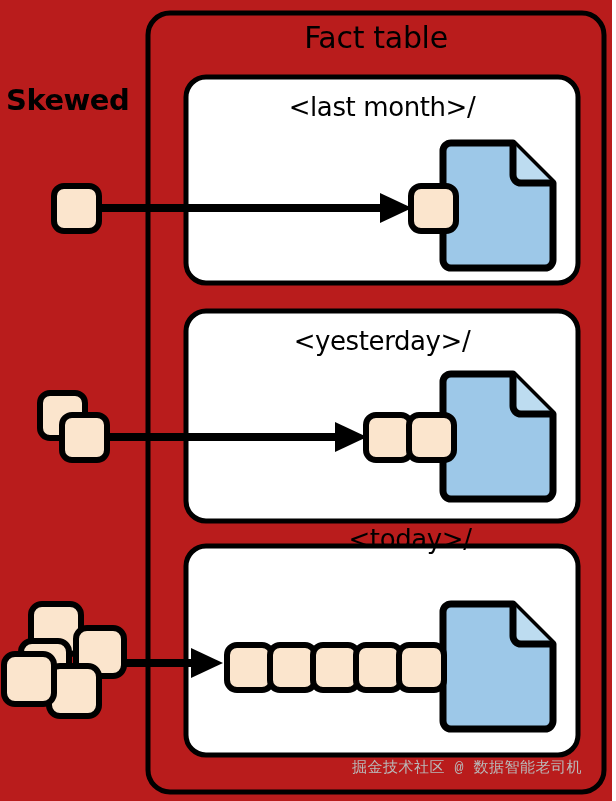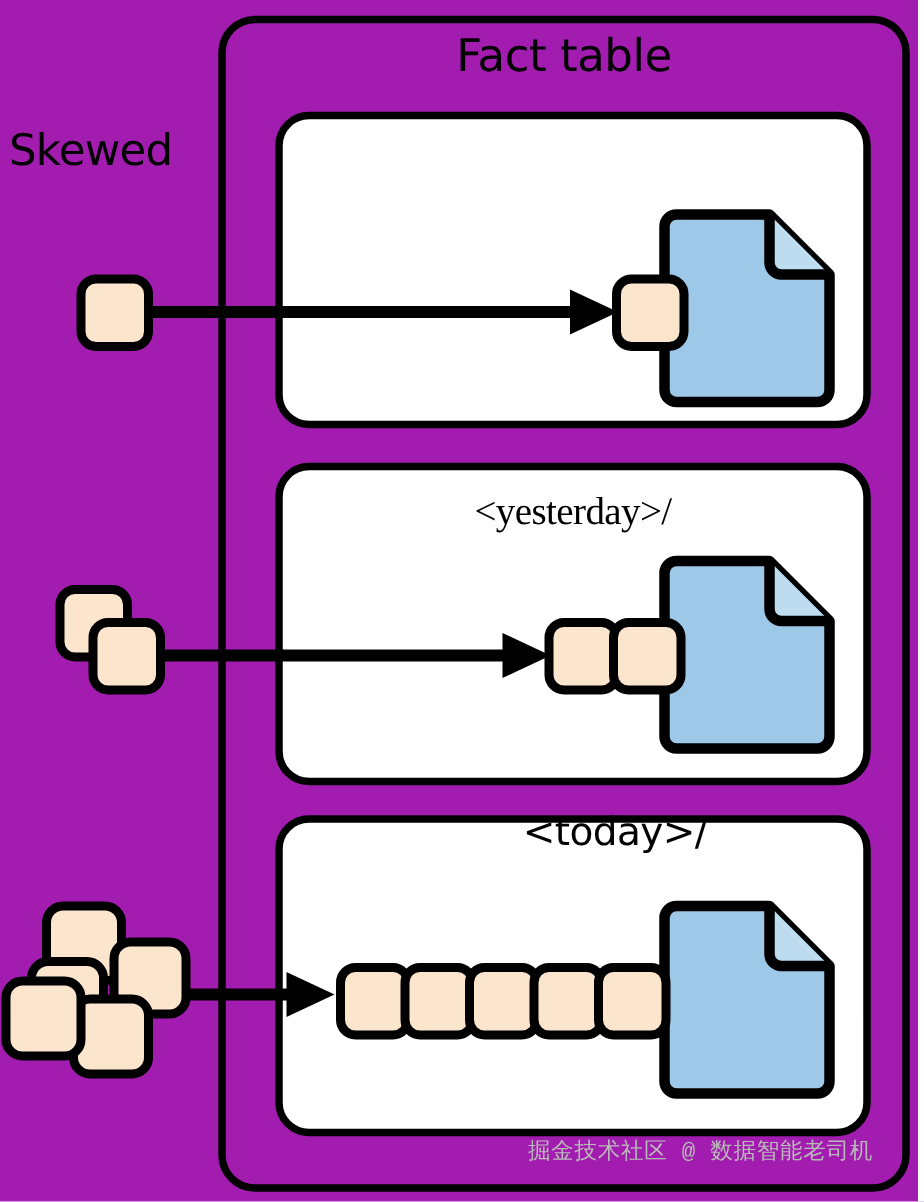--- a/index.html
+++ b/index.html
@@ -4,37 +4,37 @@
 <style>
   html, body {
     margin: 0;
     padding: 0;
     background: #ffffff;
   }
   #stage {
     position: relative;
     width: 612px;
     height: 801px;
-    background: #a21caf;
+    background: #b91c1c;
     font-family: "DejaVu Sans", "Liberation Sans", sans-serif;
     overflow: hidden;
   }
   #stage svg {
     position: absolute;
     top: 0;
     left: 0;
   }
   .lbl-skewed {
     position: absolute;
     left: 6px;
     top: 84px;
     width: 134px;
     font-size: 29px;
     line-height: 1.12;
-    font-weight: 400;
+    font-weight: 700;
     color: #000000;
     font-family: "DejaVu Sans", "Liberation Sans", sans-serif;
     letter-spacing: -0.5px;
   }
   .lbl-fact {
     position: absolute;
     left: 147px;
     top: 20px;
     width: 458px;
     text-align: center;
@@ -47,22 +47,22 @@
     position: absolute;
     width: 394px;
     left: 185px;
     text-align: center;
     font-size: 26px;
     color: #000000;
     font-family: "DejaVu Sans", "Liberation Sans", sans-serif;
     letter-spacing: -0.4px;
   }
   #t-last  { top: 92px; }
-  #t-yest  { top: 326px; font-family: Liberation Serif, serif; }
-  #t-today { top: 540px; padding-left: 28px; }
+  #t-yest  { top: 326px; }
+  #t-today { top: 524px; padding-left: 28px; }
   .watermark {
     position: absolute;
     left: 352px;
     top: 758px;
     font-size: 15px;
     color: #b9b9b9;
     font-family: Liberation Mono, monospace;
     white-space: nowrap;
     letter-spacing: 0.5px;
   }
@@ -150,18 +150,19 @@
     </g>
 
   </svg>
 
   <div class="lbl-fact">Fact table</div>
 
   <div class="lbl-skewed">
     <div>Skewed</div>
   </div>
 
+  <div class="card-title" id="t-last">&lt;last month&gt;/</div>
   <div class="card-title" id="t-yest">&lt;yesterday&gt;/</div>
   <div class="card-title" id="t-today">&lt;today&gt;/</div>
 
   <div class="watermark">掘金技术社区 @ 数据智能老司机</div>
 
 </div>
 
 </body></html>

